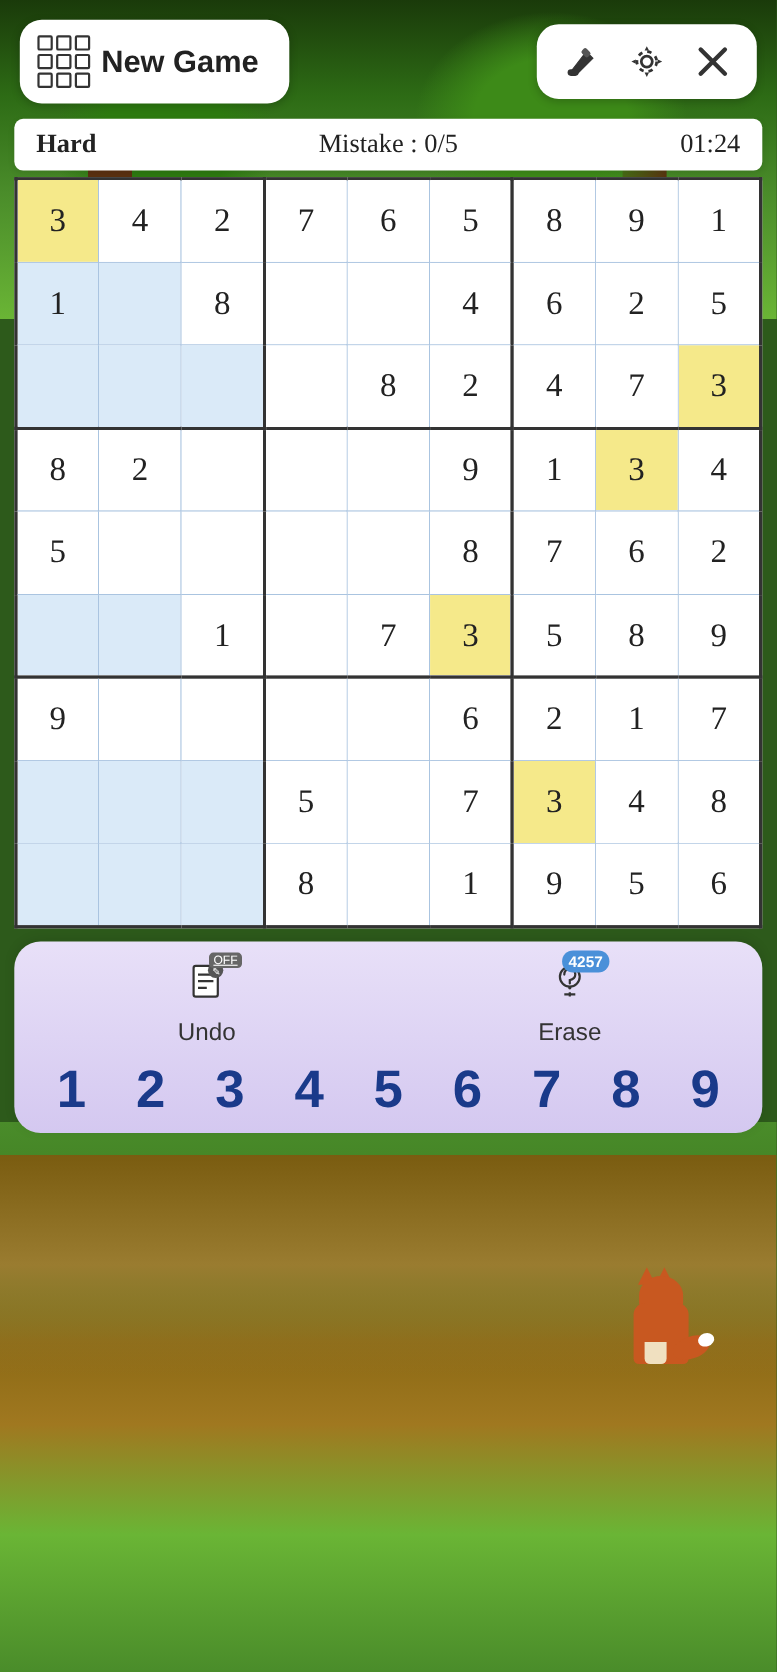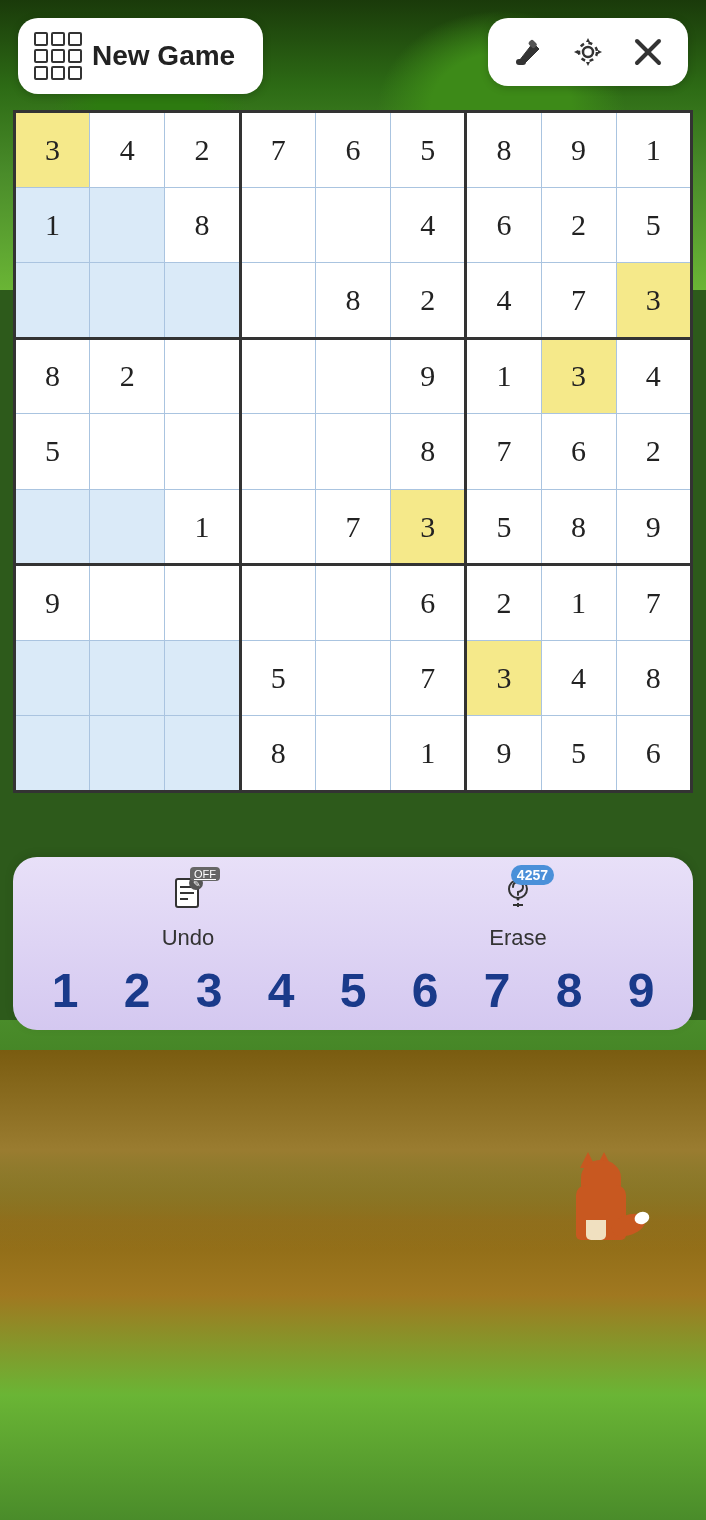--- a/index.html
+++ b/index.html
@@ -130,21 +130,21 @@
       flex-direction: column;
       align-items: center;
     }
 
     
     .top-bar {
       width: 100%;
       padding: 18px 18px 10px 18px;
       display: flex;
       justify-content: space-between;
-      align-items: flex-start;
+      align-items: center;
       position: relative;
       z-index: 10;
     }
 
     .new-game-btn {
       background: white;
       border: none;
       border-radius: 20px;
       padding: 14px 28px 14px 16px;
       display: flex;
@@ -407,20 +407,25 @@
       <button class="icon-btn">
 
         <svg width="34" height="34" viewBox="0 0 34 34" fill="none">
           <line x1="6" y1="6" x2="28" y2="28" stroke="#333" stroke-width="4" stroke-linecap="round"></line>
           <line x1="28" y1="6" x2="6" y2="28" stroke="#333" stroke-width="4" stroke-linecap="round"></line>
         </svg>
       </button>
     </div>
   </div>
 
+  <div class="status-bar">
+    <span class="status-difficulty">Hard</span>
+    <span class="status-mistakes">Mistake : 0/5</span>
+    <span class="status-timer">01:24</span>
+  </div>
 
   <div class="sudoku-container">
     <table class="sudoku-grid" id="sudoku-table">
       <tbody id="grid-body">
           <tr>
             <td class="highlight-yellow border-left-thick border-top-thick">3</td>
             <td class="white-bg border-top-thick">4</td>
             <td class="white-bg border-right-thick border-top-thick">2</td>
             <td class="white-bg border-top-thick">7</td>
             <td class="white-bg border-top-thick">6</td>

